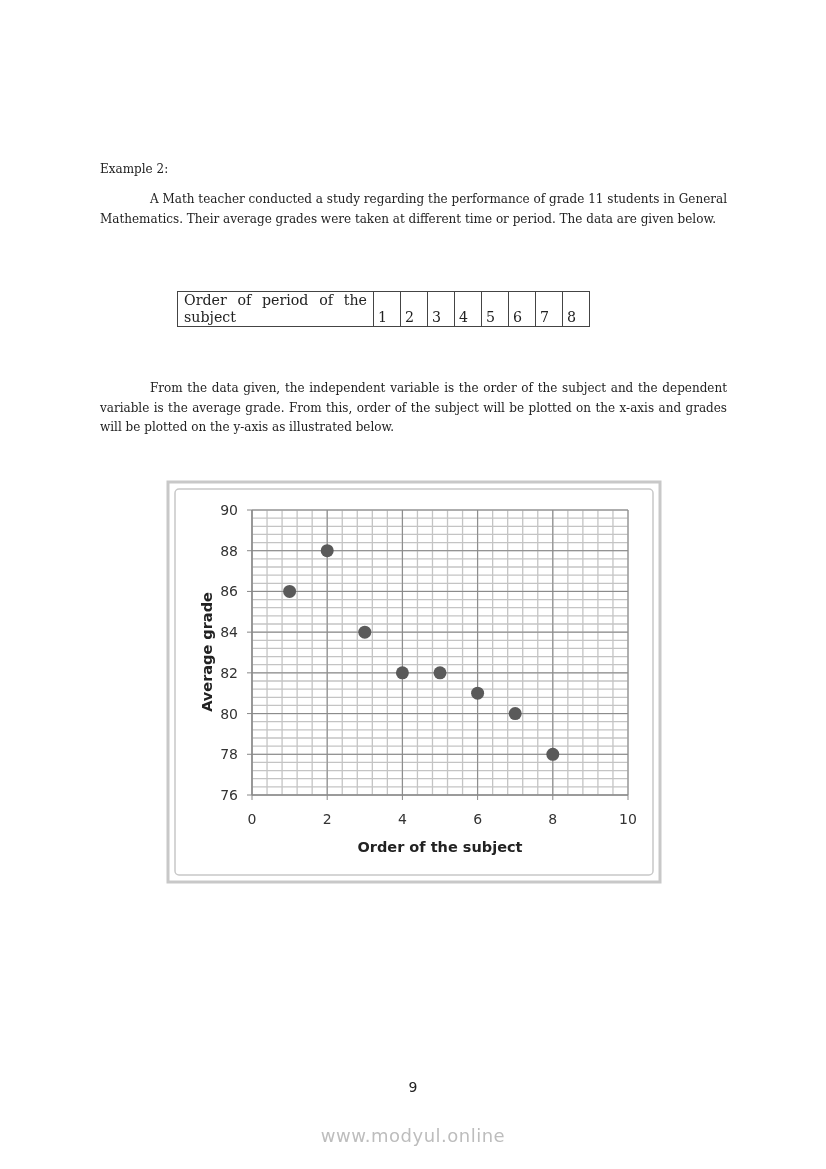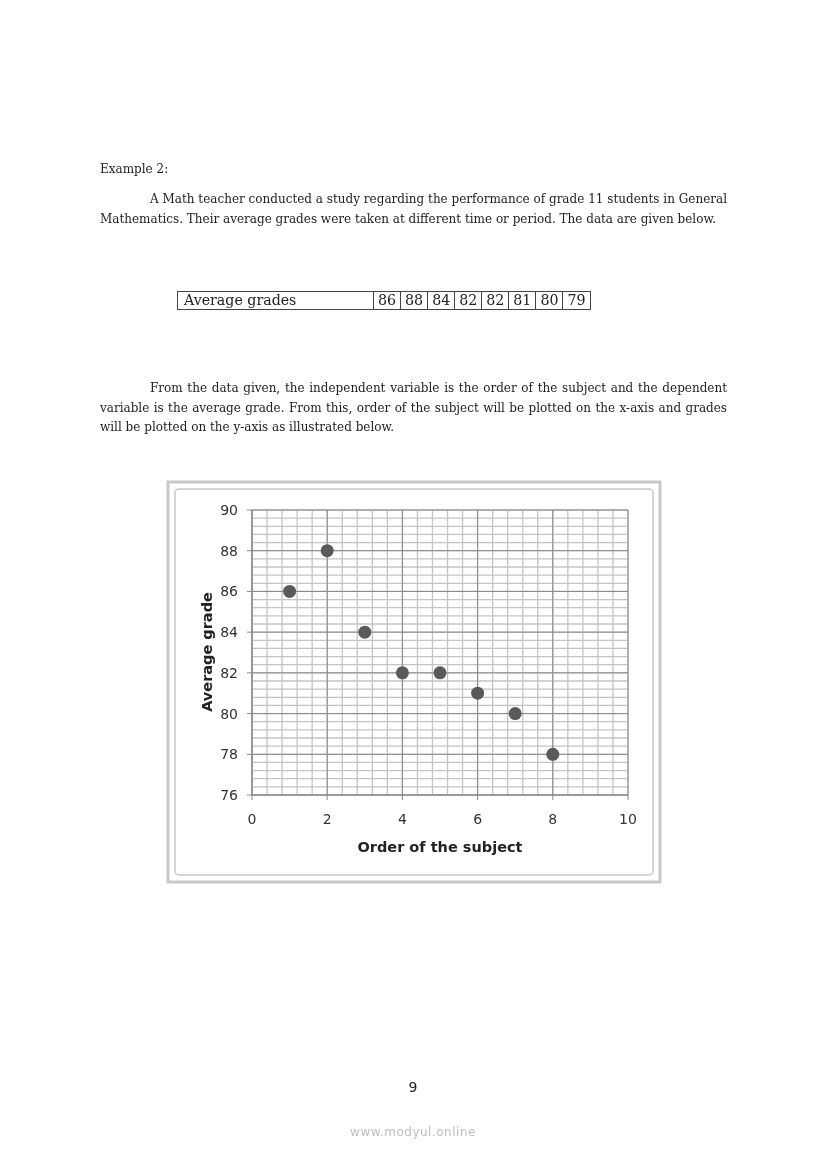--- a/index.html
+++ b/index.html
@@ -15,40 +15,40 @@
   table.data td { border: 1px solid #444; padding: 0 6px; vertical-align: bottom; }
   table.data td.label { width: 183px; text-align: justify; text-align-last: left; }
   table.data td.num { padding: 0 4px; text-align: left; min-width: 18px; }
 
   .chart-frame { position: absolute; left: 166px; top: 480px; width: 413px; height: 404px; }
   .chart-frame svg { display: block; }
 
   .page-number { position: absolute; top: 1079px; left: 0; width: 826px; text-align: center;
                  font-family: "DejaVu Sans", sans-serif; font-size: 14px; color: #222; }
   .watermark { position: absolute; top: 1125px; left: 0; width: 826px; text-align: center;
-               font-family: "DejaVu Sans", sans-serif; font-size: 12px; color: #bdbdbd; letter-spacing: 0.5px; }
+               font-family: "DejaVu Sans", sans-serif; font-size: 18px; color: #bdbdbd; letter-spacing: 0.5px; }
 </style>
 </head>
 <body>
 
 <div class="page-text heading">Example 2:</div>
 <div class="page-text para1">A Math teacher conducted a study regarding the performance of grade 11 students in General Mathematics. Their average grades were taken at different time or period. The data are given below.</div>
 
 <table class="data">
   <tbody>
-  <tr>
-    <td class="label">Average grades</td>
-    <td class="num">86</td>
-    <td class="num">88</td>
-    <td class="num">84</td>
-    <td class="num">82</td>
-    <td class="num">82</td>
-    <td class="num">81</td>
-    <td class="num">80</td>
-    <td class="num">79</td>
+      <tr>
+    <td class="label">Order of period of the subject</td>
+    <td class="num">1</td>
+    <td class="num">2</td>
+    <td class="num">3</td>
+    <td class="num">4</td>
+    <td class="num">5</td>
+    <td class="num">6</td>
+    <td class="num">7</td>
+    <td class="num">8</td>
   </tr>
 </tbody>
   </table>
 
 <div class="page-text para2">From the data given, the independent variable is the order of the subject and the dependent variable is the average grade. From this, order of the subject will be plotted on the x-axis and grades will be plotted on the y-axis as illustrated below.</div>
 
 <div class="chart-frame">
   <svg id="chart-svg" width="496" height="404" xmlns="http://www.w3.org/2000/svg">
       <rect x="2" y="2" width="492" height="400" fill="#fff" stroke="#c8c8c8" stroke-width="3"></rect>
       <rect x="9" y="9" width="478" height="386" fill="#fff" stroke="#c8c8c8" stroke-width="1.5" rx="4"></rect>

